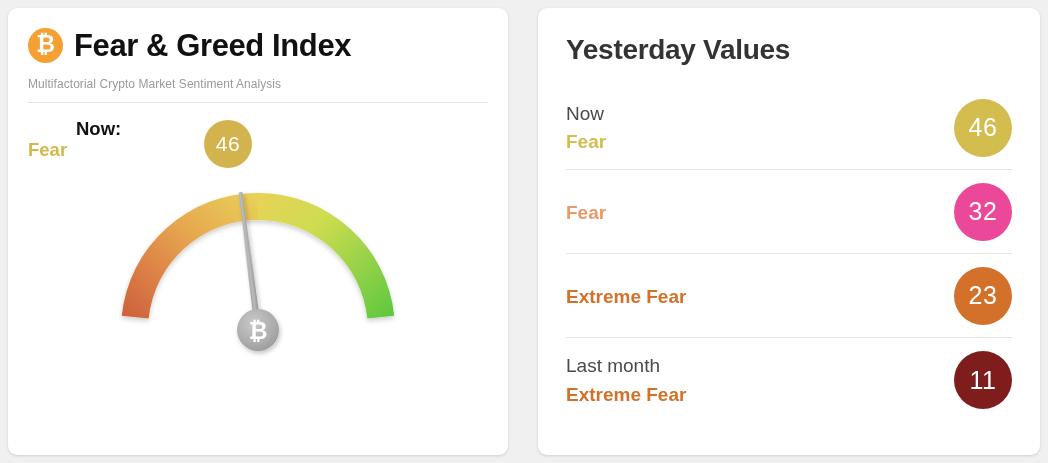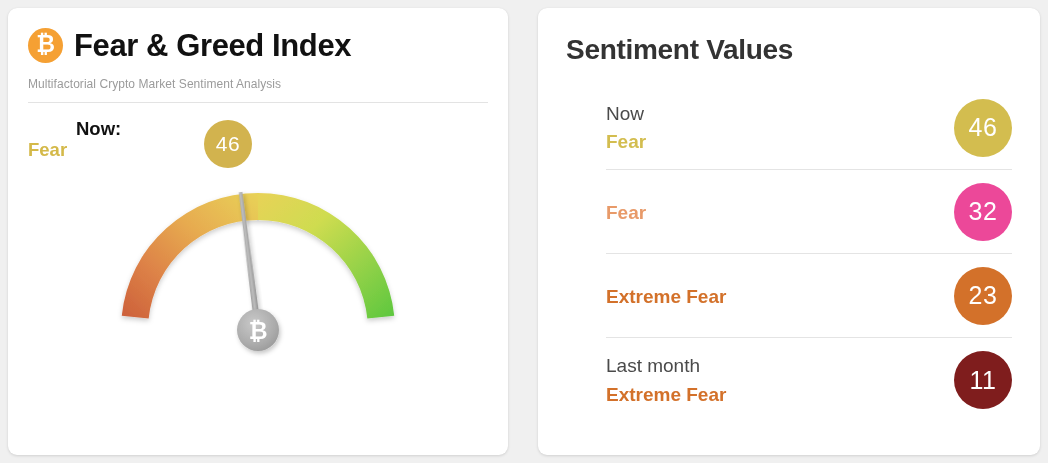--- a/index.html
+++ b/index.html
@@ -174,21 +174,20 @@
     margin-bottom: 20px;
   }
   .hist-list { display: block; }
   .hist-row {
     position: relative;
     display: flex;
     align-items: center;
     justify-content: space-between;
     height: 84px;
     border-bottom: 1px solid #e4e4e4;
-    margin-left: 40px;
   }
   .hist-row:last-child { border-bottom: none; }
   .hist-text { line-height: 1.32; }
   .hist-period {
     font-size: 19px;
     color: #4a4a4a;
   }
   .hist-class {
     font-size: 19px;
     font-weight: bold;
@@ -301,21 +300,21 @@
           </g>
         </svg>
       </div>
 
 
     </div>
   </div>
 
   <div class="card" id="history-card">
     <div class="history-inner">
-      <div class="history-title">Sentiment Values</div>
+      <div class="history-title">Yesterday Values</div>
       <div class="hist-list" id="hist-list">
           <div class="hist-row">
             <div class="hist-text">
               <div class="hist-period">Now</div>
               <div class="hist-class" style="color: rgb(211, 189, 79);">Fear</div>
             </div>
             <div class="hist-badge" style="background: rgb(211, 189, 79);">46</div>
           </div>
           <div class="hist-row">
             <div class="hist-text">

